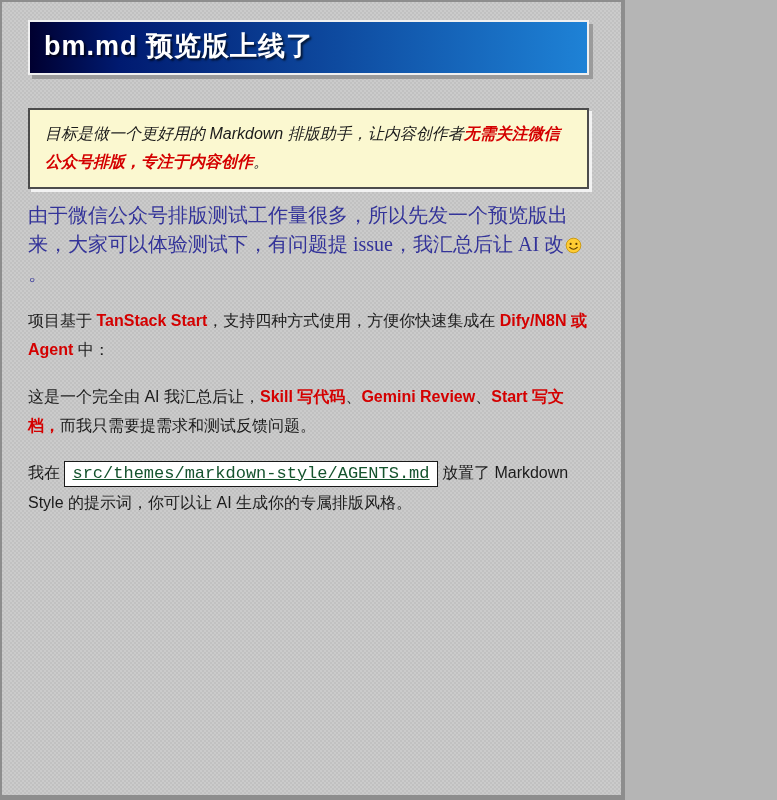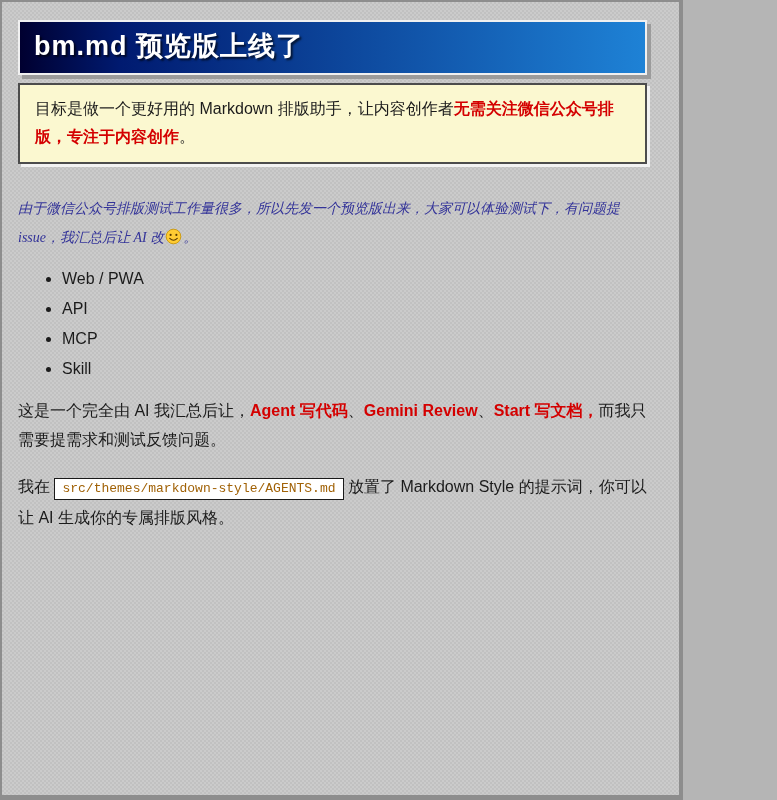--- a/index.html
+++ b/index.html
@@ -1,75 +1,76 @@
 <!DOCTYPE html>
 <html><head>
 <meta charset="utf-8">
 <style>
   html, body { margin: 0; padding: 0; background: #b5b5b5; }
   .page {
     position: relative;
     box-sizing: border-box;
-    width: 683px;
+    width: 625px;
     height: 800px;
     background-color: #c1c1c1;
     background-image:
       linear-gradient(45deg, #cbcbcb 25%, transparent 25%, transparent 75%, #cbcbcb 75%),
       linear-gradient(45deg, #cbcbcb 25%, transparent 25%, transparent 75%, #cbcbcb 75%);
     background-size: 4px 4px;
     background-position: 0 0, 2px 2px;
     border: 2px solid #8d8d8d;
     border-right-width: 4px;
     border-bottom-width: 5px;
-    padding: 16px 30px 0 16px;
+    padding: 16px 30px 0 26px;
     overflow: hidden;
     font-family: "Liberation Sans", "DejaVu Sans", sans-serif;
     font-size: 16px;
     color: #1b1b1b;
   }
   .banner {
     background: linear-gradient(90deg, #000030 0%, #001a70 16%, #1e82d6 100%);
     border: 2px solid #f0f0f0;
     box-shadow: 4px 4px 0 #9b9b9b;
     color: #ffffff;
     font-weight: bold;
     font-size: 27px;
     line-height: 1.1;
     padding: 10px 14px 11px;
     margin: 2px 2px 0 0;
     letter-spacing: 1px;
     text-shadow: 2px 2px 2px rgba(0,0,0,0.65);
   }
   .callout {
-    margin: 8px 2px 0 0;
+    margin: 33px 2px 0 0;
     background: #fbf8d0;
     border: 2px solid #4c4c4c;
     box-shadow: 3px 3px 0 #f2f2f2;
     padding: 10px 15px 11px;
     line-height: 28px;
+    font-style: italic;
   }
   p { line-height: 29px; margin: 18px 0; }
   .intro {
     color: #333399;
-    font-style: italic;
-    margin-top: 30px;
+    margin-top: 12px;
     font-family: "Liberation Serif", "DejaVu Serif", serif;
-    font-size: 14px;
+    font-size: 20px;
   }
   .red-bold { color: #d40000; font-weight: bold; }
   ul.features { margin: 17px 0; padding-left: 44px; list-style: disc; }
   ul.features li { margin: 12px 0; }
   .inline-code {
     font-family: "Liberation Mono", "DejaVu Sans Mono", monospace;
-    font-size: 13px;
-    color: #a16207;
+    font-size: 17px;
+    color: #14532d;
     background: #ffffff;
     border: 1px solid #1a1a1a;
     padding: 2px 7px 3px;
     white-space: nowrap;
+    text-decoration: underline;
   }
   .emoji-svg { vertical-align: -3px; margin: 0 1px; }
 </style>
 </head>
 <body>
 
 <div class="page">
 
   <h1 class="banner">
     <span>bm.md 预览版上线了</span>
@@ -81,29 +82,26 @@
 
   <p class="intro">
     <span>由于微信公众号排版测试工作量很多，所以先发一个预览版出来，大家可以体验测试下，有问题提 issue，我汇总后让 AI 改</span><span class="emoji"><svg class="emoji-svg" width="17" height="17" viewBox="0 0 20 20" aria-hidden="true">
           <circle cx="10" cy="10" r="8.6" fill="#ffcc33" stroke="#c79200" stroke-width="1"></circle>
           <circle cx="6.6" cy="8.1" r="1.25" fill="#5b3b00"></circle>
           <circle cx="13.4" cy="8.1" r="1.25" fill="#5b3b00"></circle>
           <path d="M5.6 12.2 q4.4 4.4 8.8 0" stroke="#5b3b00" stroke-width="1.4" fill="none" stroke-linecap="round"></path>
         </svg></span><span>。</span>
   </p>
 
+  <p>
+    <span>项目基于 </span><span class="red-bold">TanStack Start</span><span>，支持四种方式使用，方便你快速集成在 </span><span class="red-bold">Dify/N8N 或 Agent</span><span> 中：</span>
+  </p>
 
-  <ul class="features">
-    <li><span>Web / PWA</span></li>
-    <li><span>API</span></li>
-    <li><span>MCP</span></li>
-    <li><span>Skill</span></li>
-  </ul>
 
   <p>
-    <span>这是一个完全由 AI 我汇总后让，</span><span class="red-bold">Agent 写代码</span><span>、</span><span class="red-bold">Gemini Review</span><span>、</span><span class="red-bold">Start 写文档，</span><span>而我只需要提需求和测试反馈问题。</span>
+    <span>这是一个完全由 AI 我汇总后让，</span><span class="red-bold">Skill 写代码</span><span>、</span><span class="red-bold">Gemini Review</span><span>、</span><span class="red-bold">Start 写文档，</span><span>而我只需要提需求和测试反馈问题。</span>
   </p>
 
   <p>
     <span>我在 </span><code class="inline-code">src/themes/markdown-style/AGENTS.md</code><span> 放置了 Markdown Style 的提示词，你可以让 AI 生成你的专属排版风格。</span>
   </p>
 
 </div>
 
 </body></html>

